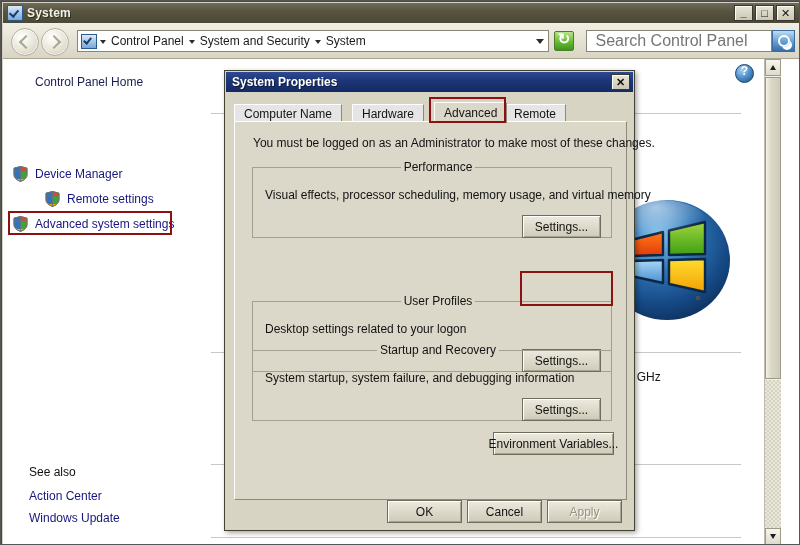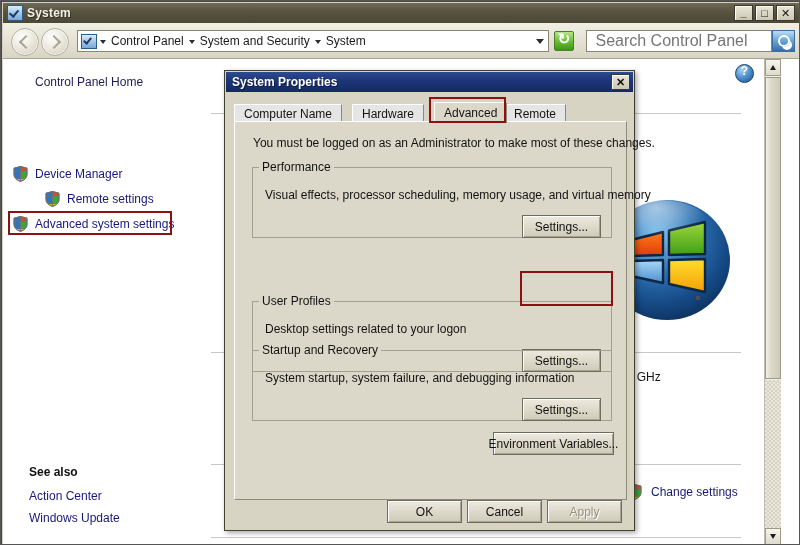--- a/index.html
+++ b/index.html
@@ -285,21 +285,21 @@
     border: 2px solid #8e1111;
     box-sizing: border-box;
     pointer-events: none;
   }
   #hl-sidebar { left: 5px; top: 152px; width: 164px; height: 24px; }
 
   .see-also {
     position: absolute;
     left: 26px; top: 406px;
     font-size: 12px;
-    font-weight: bold;
+    font-weight: normal;
     color: #101010;
   }
   .sa-link {
     position: absolute;
     left: 26px;
     font-size: 12px;
     color: #17177c;
     cursor: default;
   }
   #sa-action { top: 430px; }
@@ -513,20 +513,21 @@
   }
 
   fieldset.group {
     position: absolute;
     margin: 0;
     padding: 0;
     border: 1px solid #a4a091;
     border-top-color: #a4a091;
     background: transparent;
     box-sizing: border-box;
+    text-align: center;
   }
   fieldset.group legend {
     font-size: 12px;
     color: #121212;
     padding: 0 3px;
     margin-left: 6px;
   }
   #grp-performance { left: 17px; top: 38px;  width: 360px; height: 78px; }
   #grp-userprofile { left: 17px; top: 128px; width: 360px; height: 78px; margin-top: 44px; }
   #grp-startup     { left: 17px; top: 221px; width: 360px; height: 78px; }
@@ -723,34 +724,20 @@
               <path d="M30 69 L62 68 L62 91 L30 84 Z" fill="url(#gBlue)" stroke="#0d2744" stroke-width="2.4" stroke-linejoin="round"></path>
               <path d="M68 68 L104 67 L104 100 L68 92 Z" fill="url(#gYellow)" stroke="#0d2744" stroke-width="2.4" stroke-linejoin="round"></path>
             </g>
             <ellipse cx="60" cy="34" rx="48" ry="26" fill="url(#gloss)"></ellipse>
             <rect x="95" y="104" width="4" height="4" fill="#4d4d4d"></rect>
           </svg>
         </div>
 
         <div class="ghz-text">2.60 GHz</div>
 
-        <div class="change-settings">
-          <span class="shield">
-            <svg width="15" height="16" viewBox="0 0 15 16">
-              <path d="M7.5 0.5 L14 2.2 L14 8.5 Q14 13 7.5 15.5 Q1 13 1 8.5 L1 2.2 Z" fill="#f0b400" stroke="#6d6d6d" stroke-width="0.8"></path>
-              <path d="M7.5 0.5 L14 2.2 L14 8.5 Q14 11 11 13 L7.5 13 Z" fill="#3aa53a"></path>
-              <path d="M7.5 0.5 L1 2.2 L1 8.5 Q1 11 4 13 L7.5 13 Z" fill="#2f73c4"></path>
-              <path d="M7.5 0.5 L14 2.2 L14 5 L7.5 5 Z" fill="#d94a2b"></path>
-              <path d="M1 2.2 L7.5 0.5 L7.5 5 L1 5 Z" fill="#2f73c4"></path>
-              <path d="M7.5 0.5 L14 2.2 L14 8.5 Q14 13 7.5 15.5 Q1 13 1 8.5 L1 2.2 Z" fill="none" stroke="#6f6f6f" stroke-width="1"></path>
-              <path d="M1 5 L14 5 M7.5 0.7 L7.5 15.2" stroke="#6f6f6f" stroke-width="0.9"></path>
-            </svg>
-          </span>
-          <span class="cs-label">Change settings</span>
-        </div>
 
         <div class="vscroll">
           <div class="vsbtn" id="vs-up"></div>
           <div class="vsthumb"></div>
           <div class="vstrack"></div>
           <div class="vsbtn" id="vs-down"></div>
         </div>
       </div>
 
     </div>

